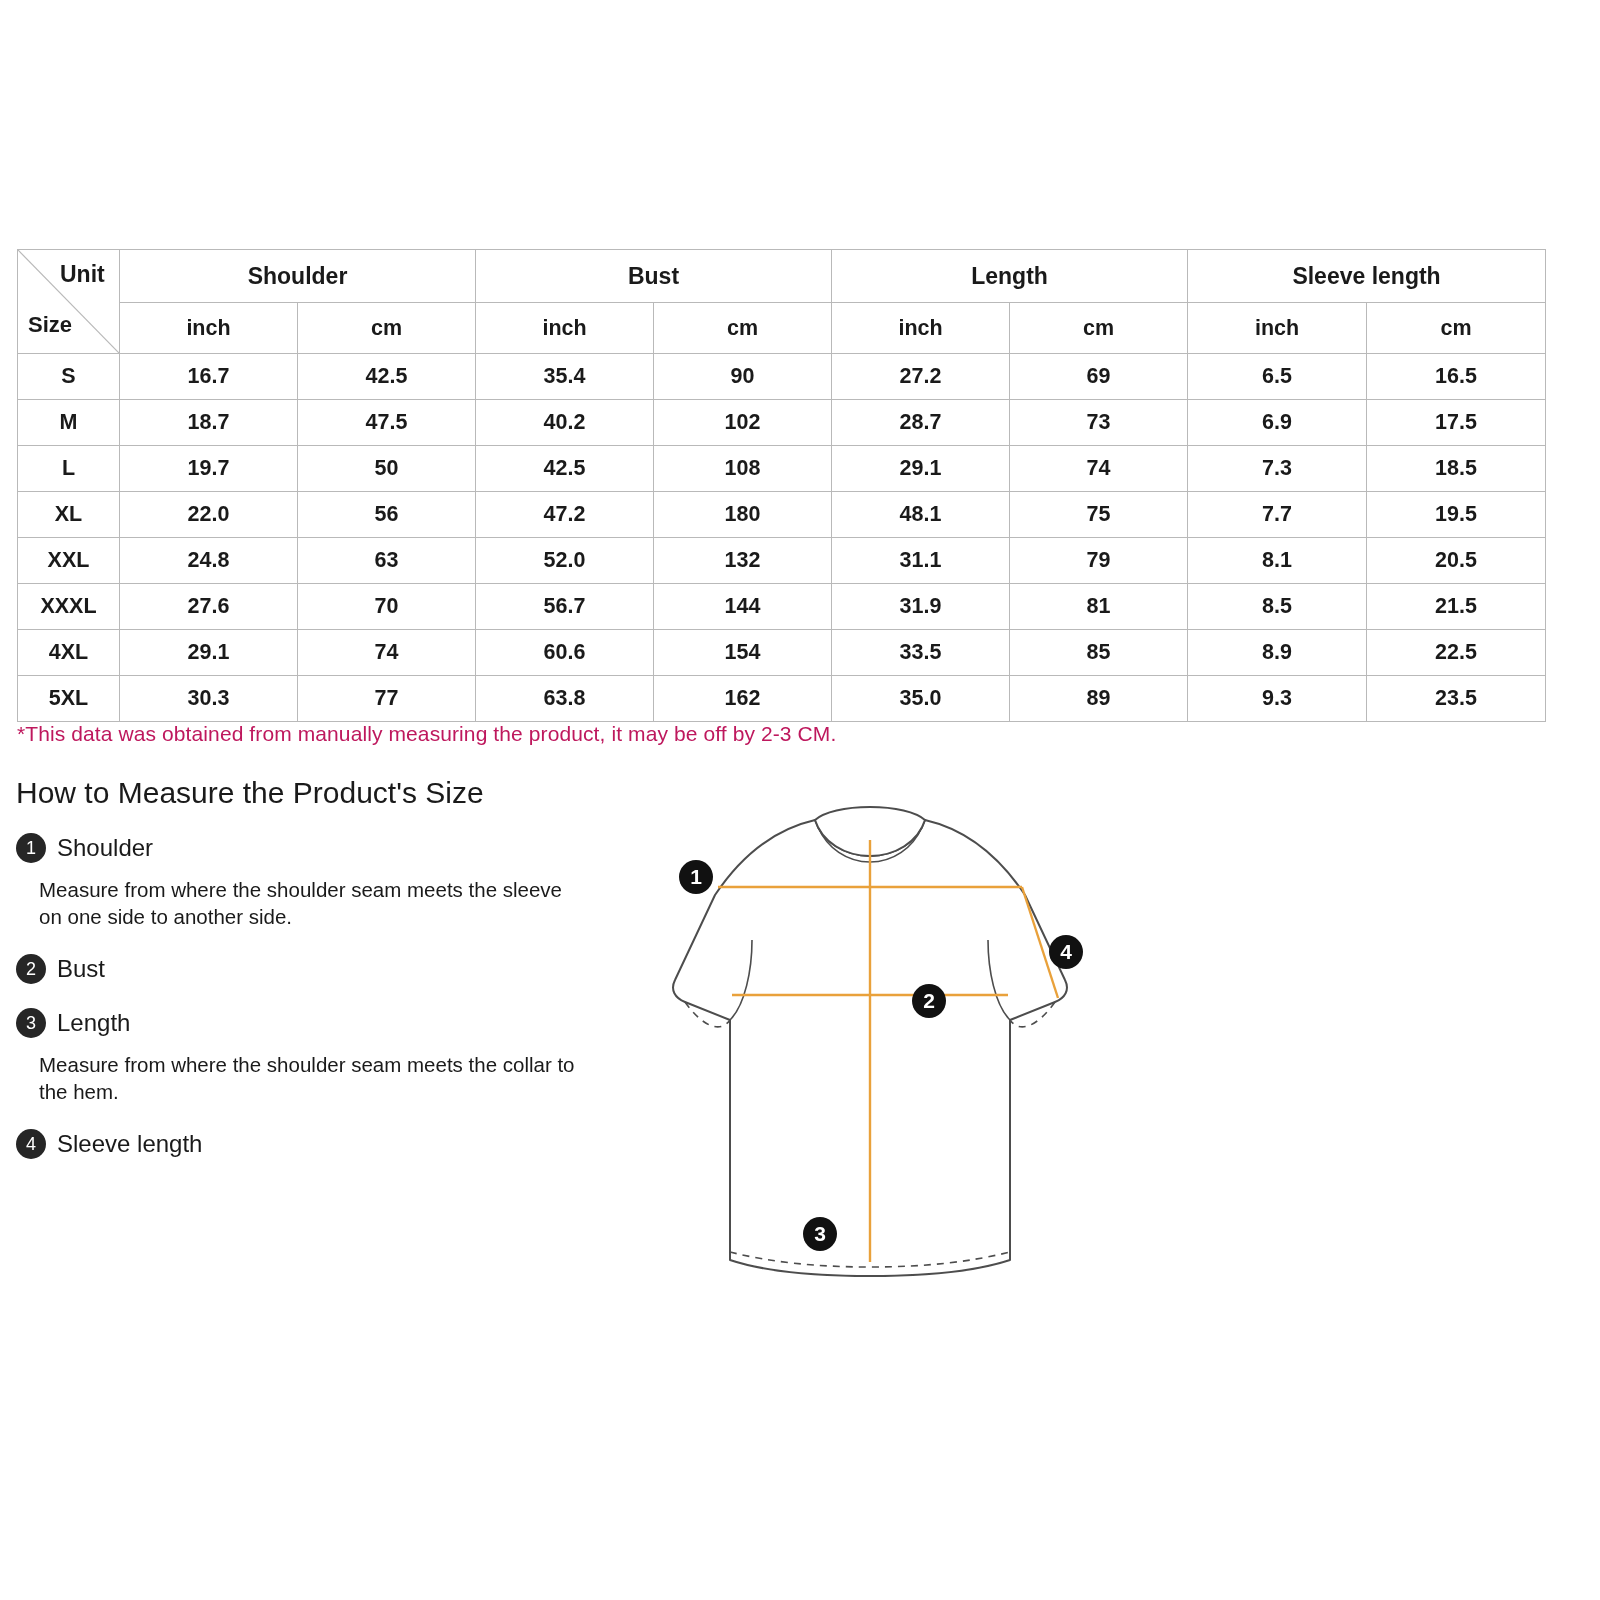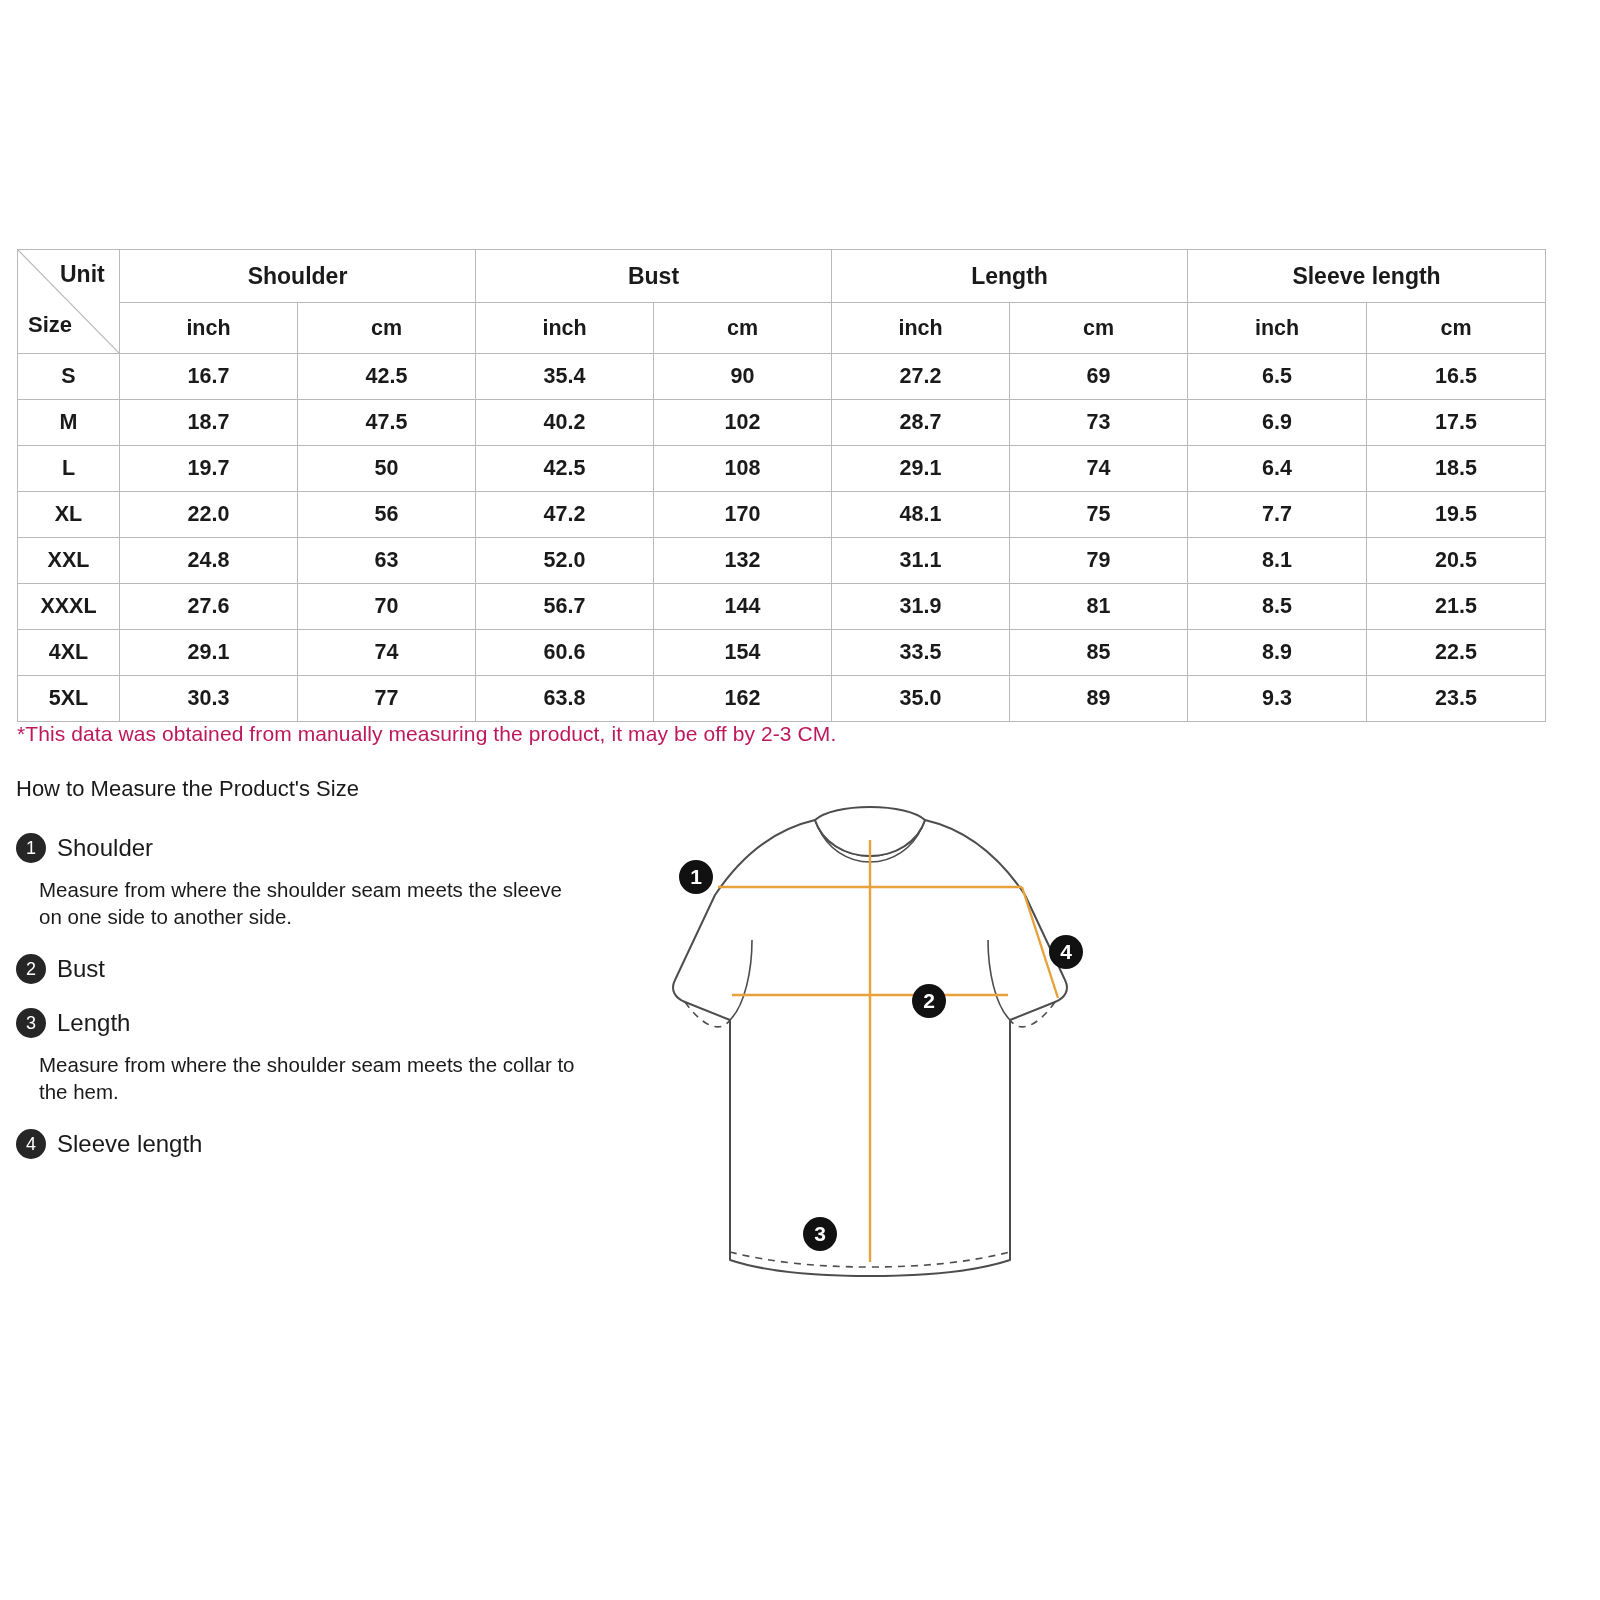--- a/index.html
+++ b/index.html
@@ -82,21 +82,21 @@
     font-size: 21px;
     color: #be185d;
     letter-spacing: 0.1px;
   }
 
   
   .how-title {
     position: absolute;
     left: 16px;
     top: 776px;
-    font-size: 22px;
+    font-size: 30px;
     color: #1a1a1a;
   }
   .steps {
     position: absolute;
     left: 16px;
     top: 833px;
     width: 560px;
   }
   .step { margin-bottom: 24px; }
   .step-head {
@@ -223,29 +223,29 @@
           <td>17.5</td>
         </tr>
         <tr>
           <td>L</td>
           <td>19.7</td>
           <td>50</td>
           <td>42.5</td>
           <td>108</td>
           <td>29.1</td>
           <td>74</td>
-          <td>6.4</td>
+          <td>7.3</td>
           <td>18.5</td>
         </tr>
         <tr>
           <td>XL</td>
           <td>22.0</td>
           <td>56</td>
           <td>47.2</td>
-          <td>170</td>
+          <td>180</td>
           <td>48.1</td>
           <td>75</td>
           <td>7.7</td>
           <td>19.5</td>
         </tr>
         <tr>
           <td>XXL</td>
           <td>24.8</td>
           <td>63</td>
           <td>52.0</td>

